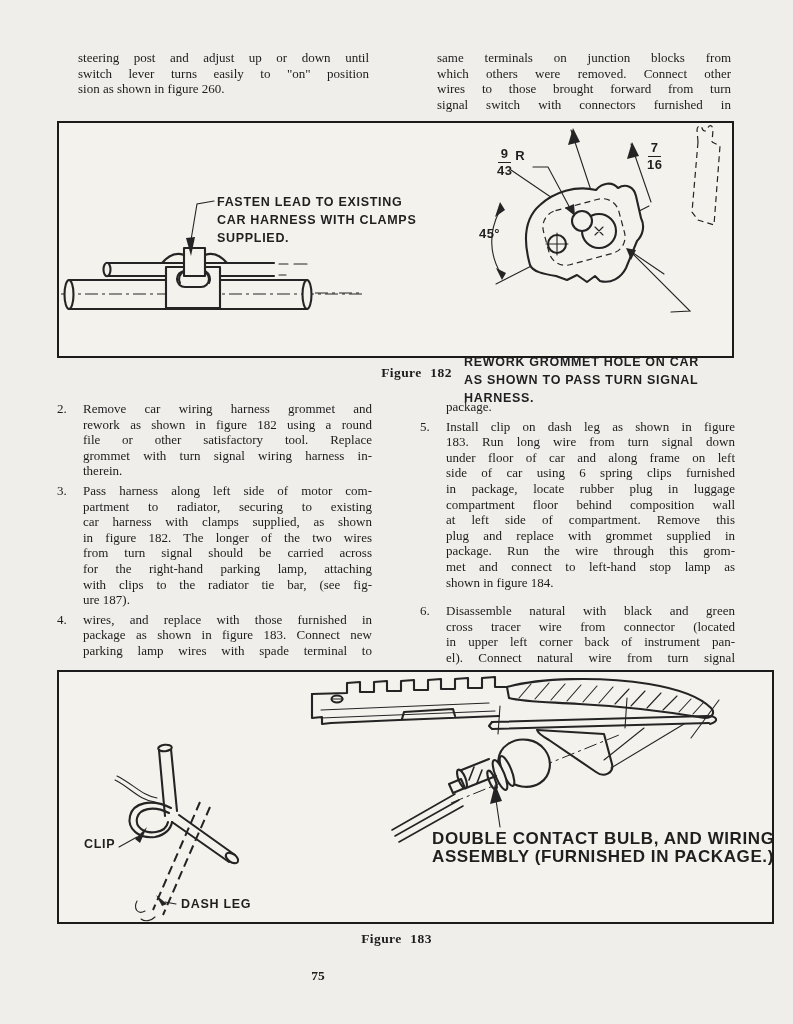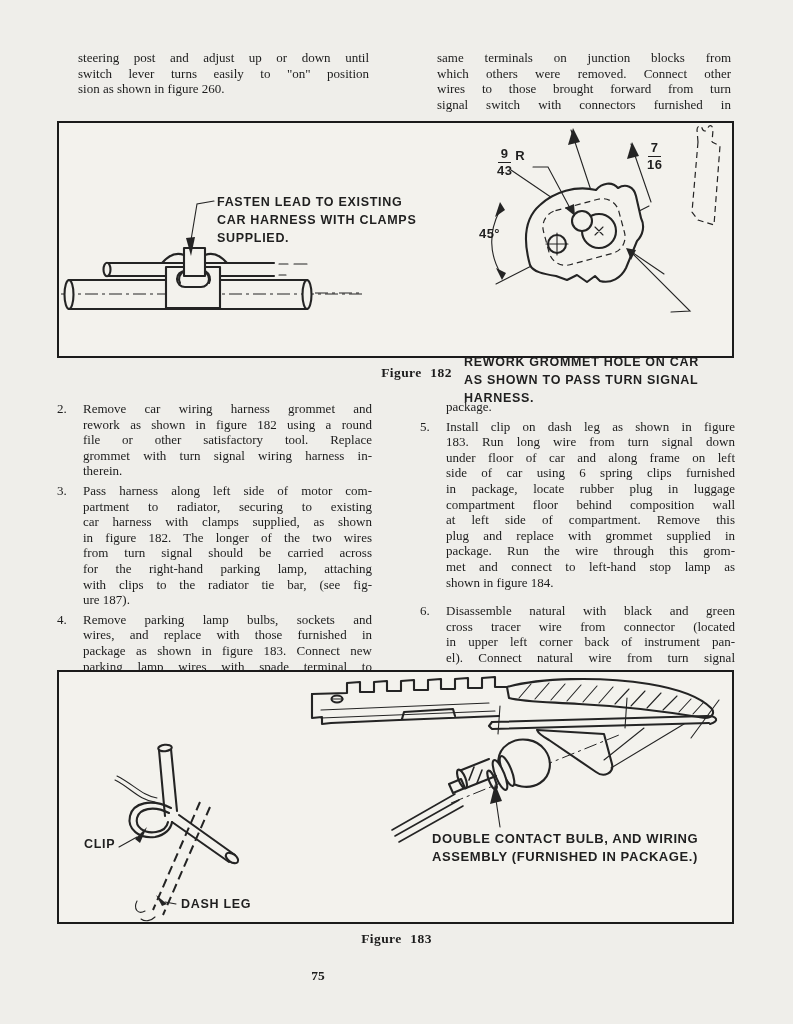--- a/index.html
+++ b/index.html
@@ -171,21 +171,20 @@
           <div class="tline">in figure 182.  The longer of the two wires</div>
           <div class="tline">from turn signal should be carried across</div>
           <div class="tline">for the right-hand parking lamp, attaching</div>
           <div class="tline">with clips to the radiator tie bar, (see fig-</div>
           <div class="tline tline-last">ure 187).</div>
         </div>
     </div>
     <div class="step">
       <span class="stepnum">4.</span>
       <div class="steptext justify-all">
-          <div class="tline">Remove parking lamp bulbs, sockets and</div>
           <div class="tline">wires, and replace with those furnished in</div>
           <div class="tline">package as shown in figure 183.  Connect new</div>
           <div class="tline tline-last">parking lamp wires with spade terminal to</div>
         </div>
     </div>
   </div>
 
   <div class="steps" style="left:420px; top:399px; width:315px;">
     <div class="step">
       <span class="stepnum"></span>
@@ -213,21 +212,21 @@
       <span class="stepnum">6.</span>
       <div class="steptext justify-all">
           <div class="tline">Disassemble natural with black and green</div>
           <div class="tline">cross tracer wire from connector (located</div>
           <div class="tline">in upper left corner back of instrument pan-</div>
           <div class="tline tline-last">el).  Connect natural wire from turn signal</div>
         </div>
     </div>
   </div>
 
-  <div class="figbox" style="left:57px; top:670px; width:673px; height:250px;">
+  <div class="figbox" style="left:57px; top:670px; width:673px; height:250px;padding-left:40px;">
     <svg class="art" width="673" height="250" viewBox="0 0 673 250">
 
       <g>
         <path class="s" d="M100,78 L106,144 M112,77 L118,139"></path>
         <ellipse class="s wf" cx="106" cy="76" rx="6.8" ry="3.2" transform="rotate(-6 106 76)"></ellipse>
         <path class="t" d="M56,108 C72,116 80,128 96,130 M58,104 C74,112 84,124 98,126"></path>
         <path class="s" d="M112,136 C92,126 74,131 71,144 C68,157 80,167 96,165 C106,163 112,157 113,150"></path>
         <path class="s" d="M110,141 C94,133 80,137 78,146 C76,155 85,162 97,160 C104,159 108,155 109,150"></path>
         <path class="s" d="M113,150 L170,190 M120,143 L176,183"></path>
         <ellipse class="s wf" cx="173" cy="186" rx="4" ry="7" transform="rotate(-55 173 186)"></ellipse>
@@ -273,21 +272,21 @@
         <path class="t" d="M441,155 L437,128"></path>
         <polygon class="ink" points="431,132 443,129 436,112"></polygon>
       </g>
     </svg>
     <div class="figlabel" style="left:25px; top:163px;">
       <span>CLIP</span>
     </div>
     <div class="figlabel" style="left:122px; top:223px;">
       <span>DASH LEG</span>
     </div>
-    <div class="figlabel" style="left:373px; top:158px; font-size:13px; letter-spacing:.6px;">
+    <div class="figlabel" style="left:373px; top:158px; font-size:17px; letter-spacing:.6px;">
         <div class="tline">DOUBLE CONTACT BULB, AND WIRING</div>
         <div class="tline tline-last">ASSEMBLY (FURNISHED IN PACKAGE.)</div>
       </div>
   </div>
   <div class="caption" style="top:931px;font-family:Liberation Serif, serif;">Figure 183</div>
 
   <div class="pagenum" style="top:968px;">75</div>
 
 </div>
 

